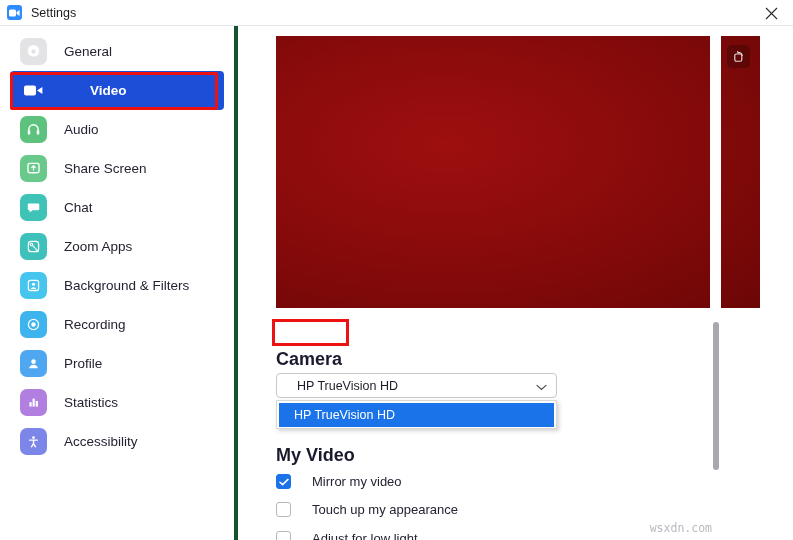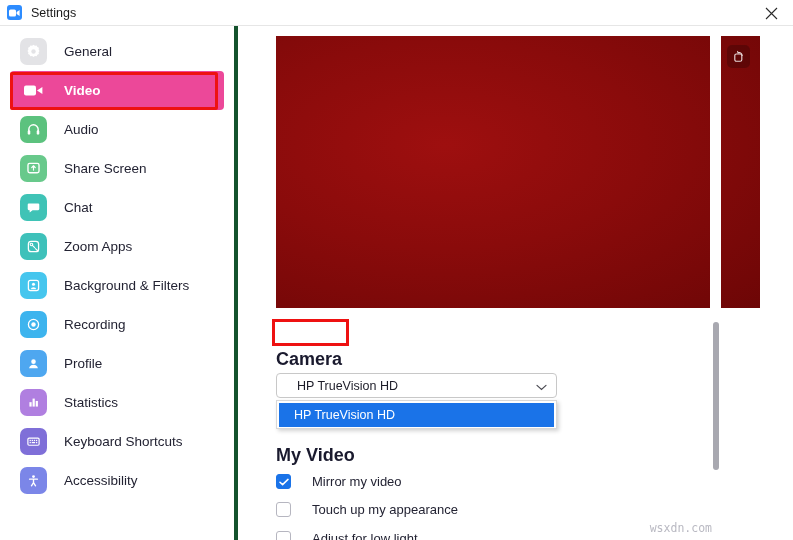--- a/index.html
+++ b/index.html
@@ -65,21 +65,21 @@
     margin-left: 10px;
     border-radius: 7px;
     display: flex; align-items: center; justify-content: center;
     flex: none;
   }
   .nav-item .lbl {
     margin-left: 17px;
     font-size: 13.5px;
     color: #232333;
   }
-  .nav-item.active { background: #ec4899; }
+  .nav-item.active { background: #1d4ed8; gap: 26px; }
   .nav-item.active .lbl { color: #ffffff; font-weight: bold; }
   .nav-item.active .ic { background: transparent; }
 
   
   .annot-video {
     position: absolute;
     left: 10px; top: 72px;
     width: 208px; height: 38px;
     border: 3px solid #ee1111;
     border-radius: 2px;
@@ -329,37 +329,20 @@
       <span class="ic" style="background:#b07fe0">
         <svg width="17" height="17" viewBox="0 0 20 20">
           <rect x="5.2" y="9.6" width="2.6" height="5.2" fill="#ffffff"></rect>
           <rect x="8.9" y="5.4" width="2.6" height="9.4" fill="#ffffff"></rect>
           <rect x="12.6" y="8.2" width="2.6" height="6.6" fill="#ffffff"></rect>
         </svg>
       </span>
       <span class="lbl">Statistics</span>
     </div>
 
-    <div class="nav-item">
-      <span class="ic" style="background:#7f6fd8">
-        <svg width="17" height="17" viewBox="0 0 20 20">
-          <rect x="3.4" y="6" width="13.2" height="8.4" rx="1.4" fill="none" stroke="#ffffff" stroke-width="1.4"></rect>
-          <g fill="#ffffff">
-            <rect x="5.4" y="8" width="1.5" height="1.5"></rect>
-              <rect x="7.9" y="8" width="1.5" height="1.5"></rect>
-            <rect x="10.4" y="8" width="1.5" height="1.5"></rect>
-              <rect x="12.9" y="8" width="1.5" height="1.5"></rect>
-            <rect x="5.4" y="10.5" width="1.5" height="1.5"></rect>
-              <rect x="12.9" y="10.5" width="1.5" height="1.5"></rect>
-            <rect x="7.9" y="10.5" width="4" height="1.5"></rect>
-          </g>
-        </svg>
-      </span>
-      <span class="lbl">Keyboard Shortcuts</span>
-    </div>
 
     <div class="nav-item">
       <span class="ic" style="background:#7b86e8">
         <svg width="17" height="17" viewBox="0 0 20 20">
           <circle cx="10" cy="5.4" r="1.7" fill="#ffffff"></circle>
           <path d="M5.4 8.4 h9.2 M10 8.4 v4.2 M10 12.6 l-2.4 3.6 M10 12.6 l2.4 3.6" stroke="#ffffff" stroke-width="1.6" fill="none" stroke-linecap="round"></path>
         </svg>
       </span>
       <span class="lbl">Accessibility</span>
     </div>

